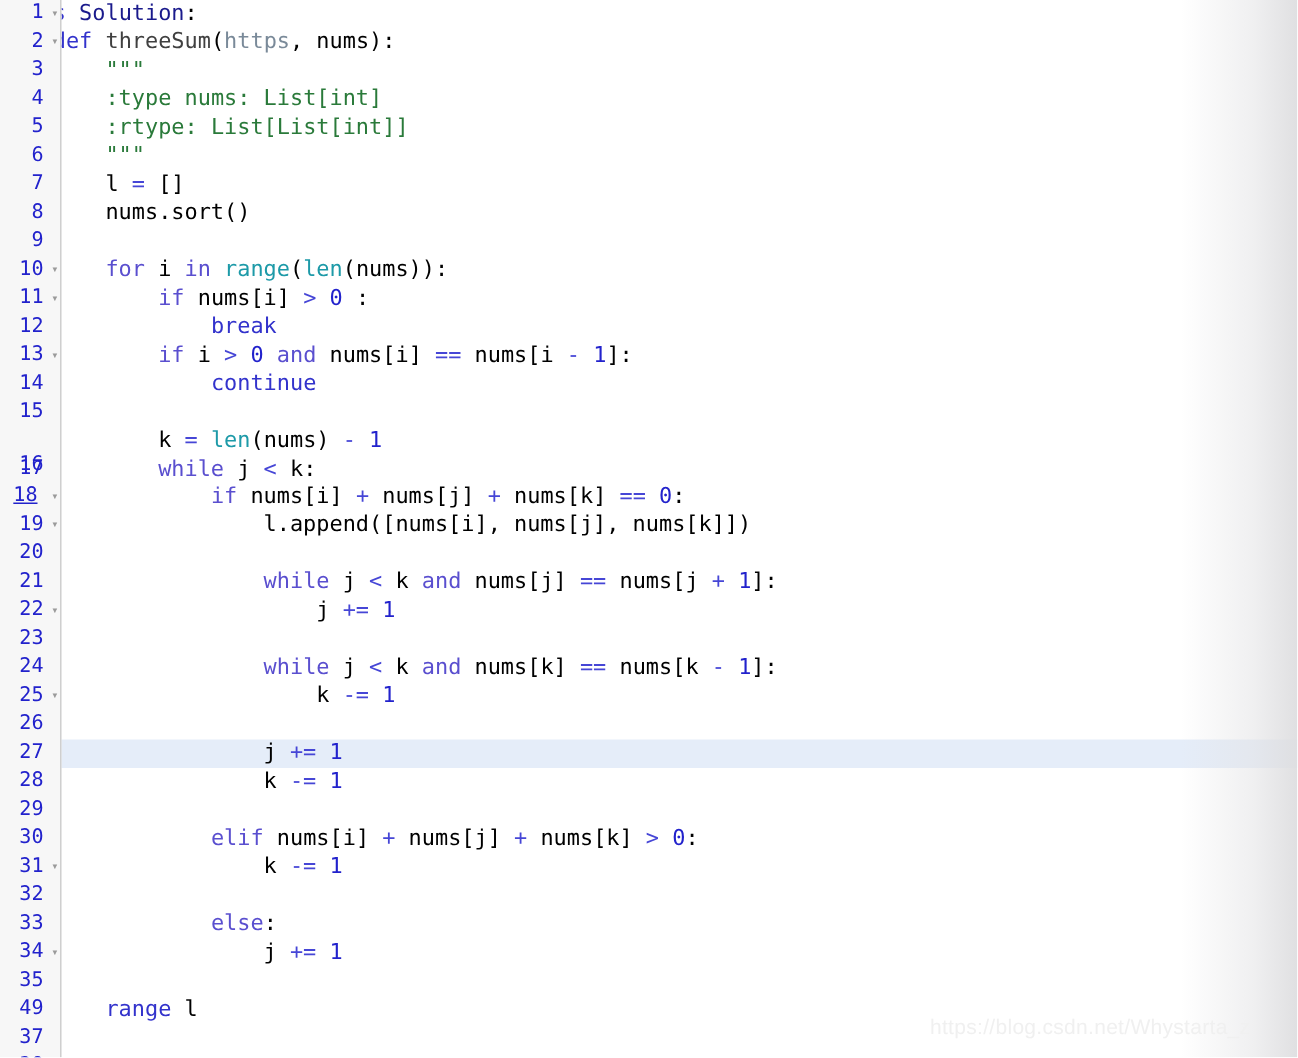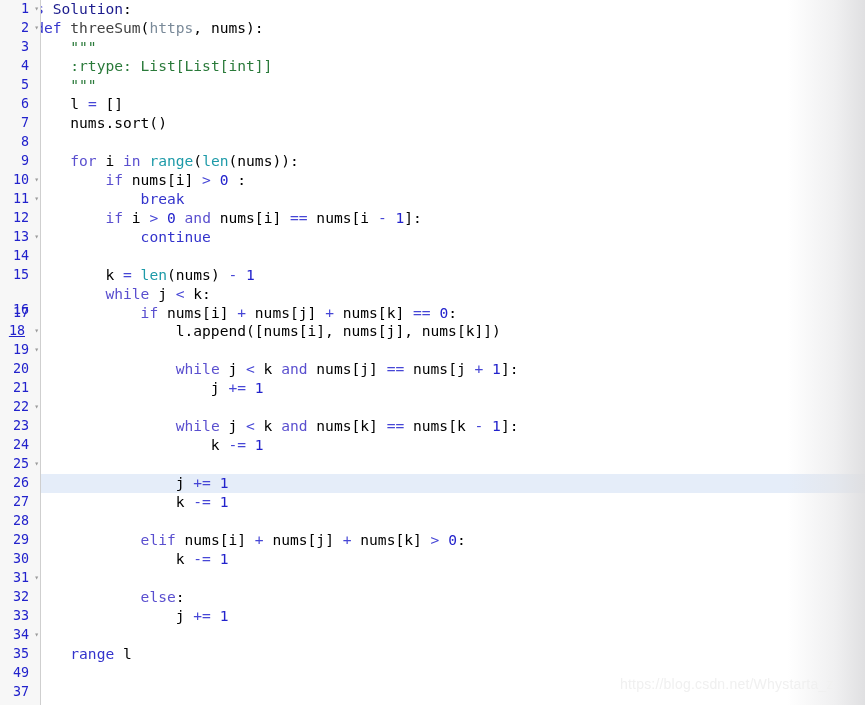--- a/index.html
+++ b/index.html
@@ -148,20 +148,21 @@
       <div class="gline"><span class="num" style="margin-right: 8px;">35</span></div>
       <div class="gline"><span class="num" style="margin-right: 8px;">49</span></div>
       <div class="gline"><span class="num" style="margin-right: 8px;">37</span></div>
       <div class="gline"><span class="num" style="margin-right: 8px;">38</span></div>
     </div>
 
   <div id="code-layer">
       <div class="line code-text"><span class="kw">class</span><span class="pl"> </span><span class="cls">Solution</span><span class="pl">:</span></div>
       <div class="line code-text"><span class="pl">    </span><span class="kw">def</span><span class="pl"> </span><span class="fn">threeSum</span><span class="pl">(</span><span class="self">https</span><span class="pl">, nums):</span></div>
       <div class="line code-text"><span class="pl">        </span><span class="doc">"""</span></div>
+      <div class="line code-text"><span class="pl">        </span><span class="doc">:type nums: List[int]</span></div>
       <div class="line code-text"><span class="pl">        </span><span class="doc">:rtype: List[List[int]]</span></div>
       <div class="line code-text"><span class="pl">        </span><span class="doc">"""</span></div>
       <div class="line code-text"><span class="pl">        l </span><span class="op">=</span><span class="pl"> []</span></div>
       <div class="line code-text"><span class="pl">        nums.sort()</span></div>
       <div class="line code-text">&nbsp;</div>
       <div class="line code-text"><span class="pl">        </span><span class="kw2">for</span><span class="pl"> i </span><span class="kw2">in</span><span class="pl"> </span><span class="bi">range</span><span class="pl">(</span><span class="bi">len</span><span class="pl">(nums)):</span></div>
       <div class="line code-text"><span class="pl">            </span><span class="kw2">if</span><span class="pl"> nums[i] </span><span class="op">&gt;</span><span class="pl"> </span><span class="num">0</span><span class="pl"> :</span></div>
       <div class="line code-text"><span class="pl">                </span><span class="kw">break</span></div>
       <div class="line code-text"><span class="pl">            </span><span class="kw2">if</span><span class="pl"> i </span><span class="op">&gt;</span><span class="pl"> </span><span class="num">0</span><span class="pl"> </span><span class="kw2">and</span><span class="pl"> nums[i] </span><span class="op">==</span><span class="pl"> nums[i </span><span class="op">-</span><span class="pl"> </span><span class="num">1</span><span class="pl">]:</span></div>
       <div class="line code-text"><span class="pl">                </span><span class="kw">continue</span></div>

